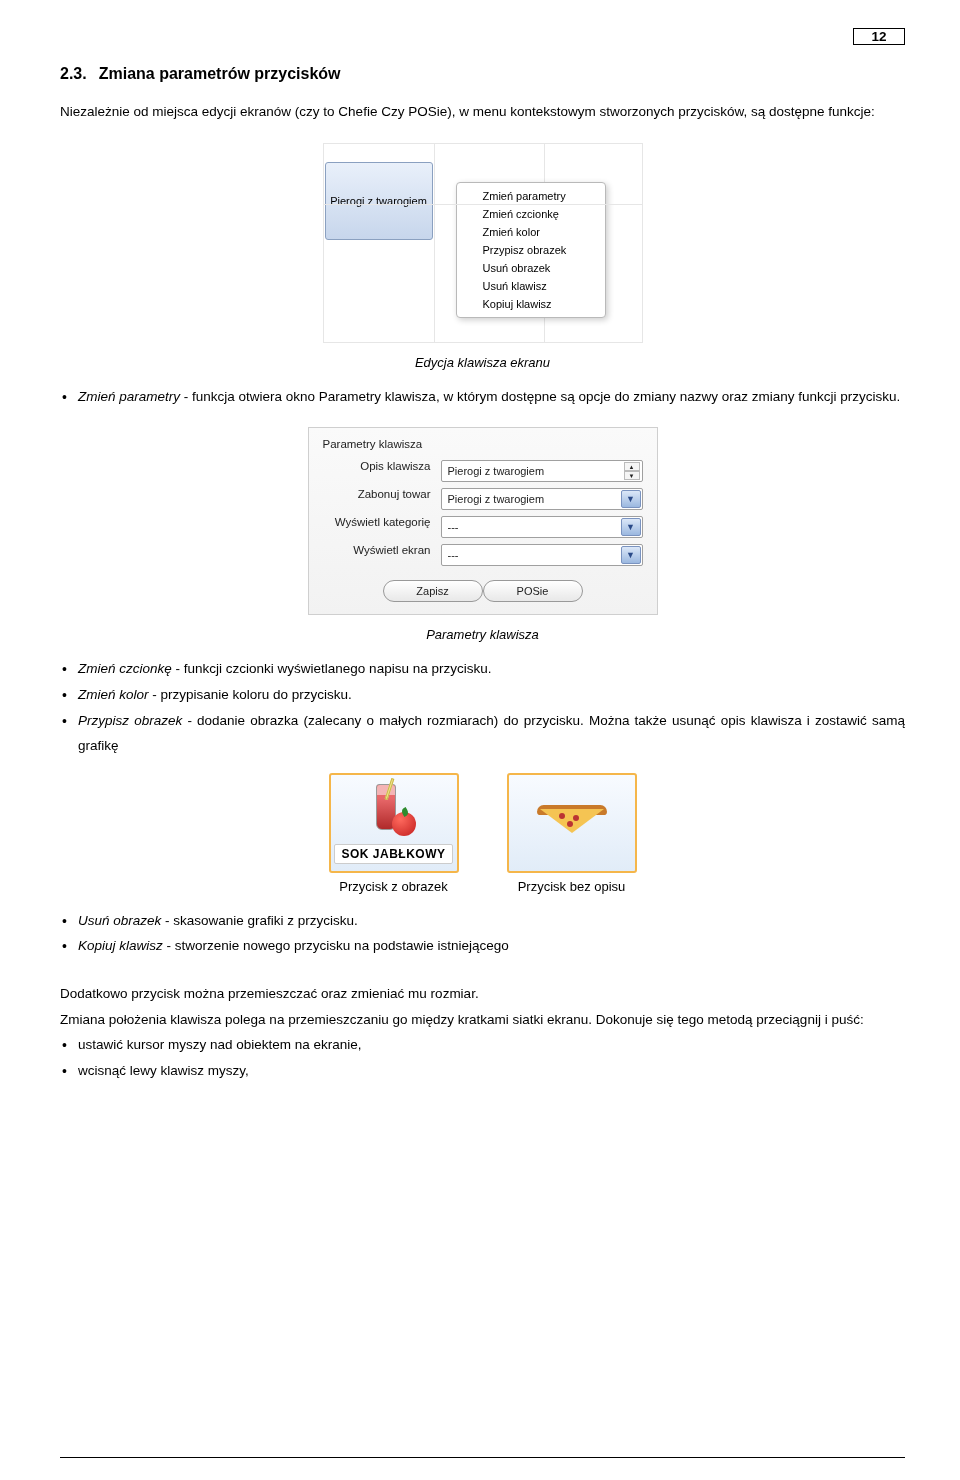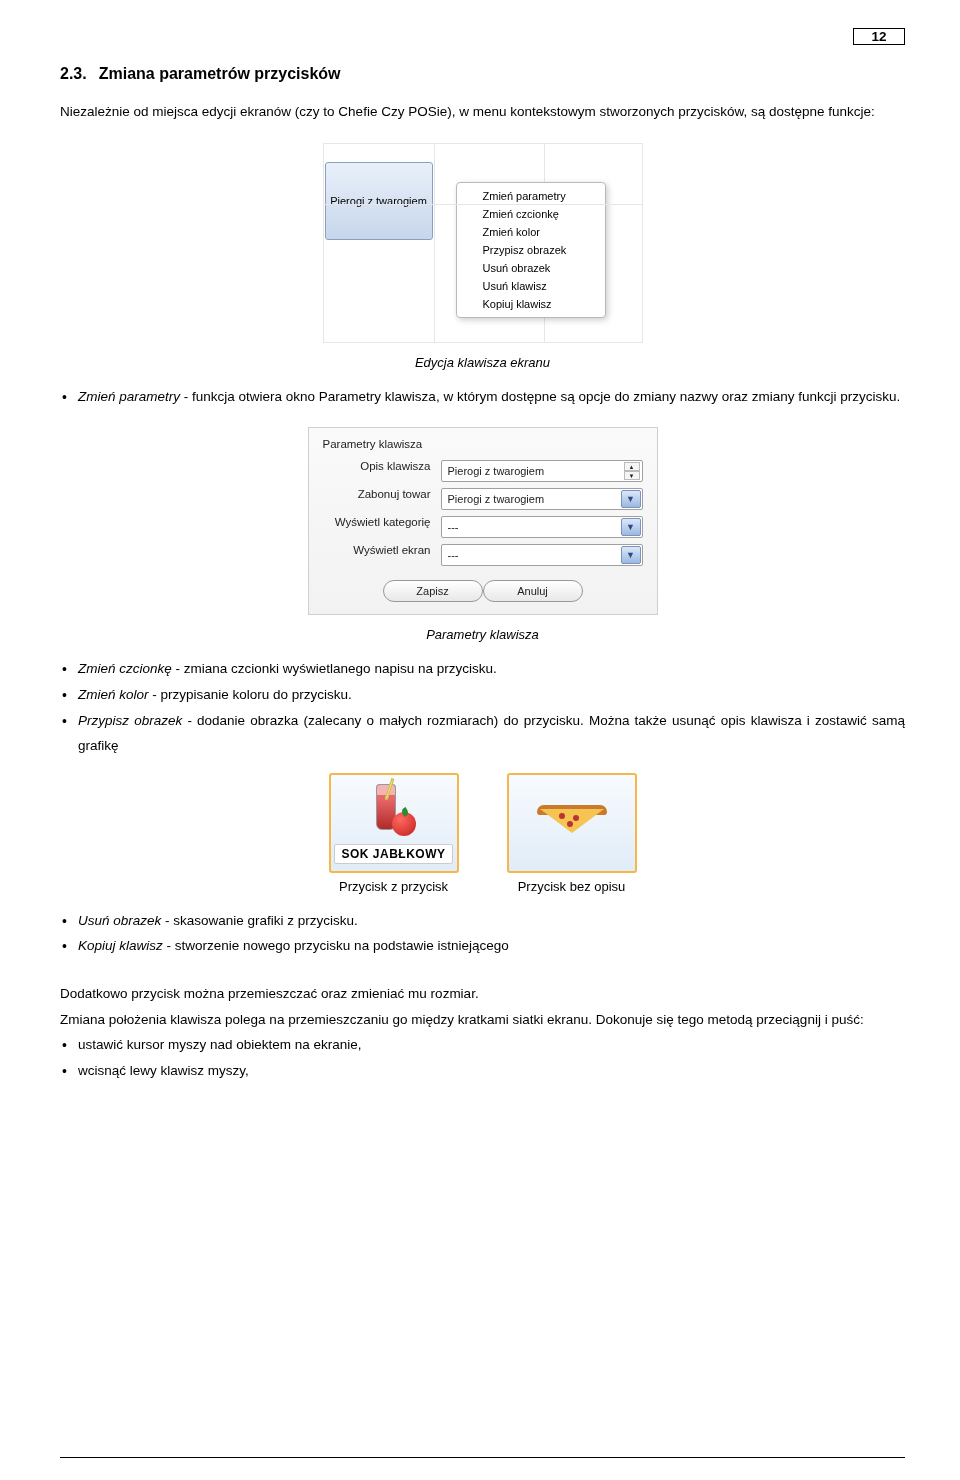--- a/index.html
+++ b/index.html
@@ -307,49 +307,49 @@
     </div>
     <div class="dlg-row">
       <div class="dlg-label">Wyświetl ekran</div>
       <div class="dlg-combo">
         <span>---</span>
         <div class="combo-arrow">▼</div>
       </div>
     </div>
     <div class="dlg-buttons">
       <div class="dlg-btn">Zapisz</div>
-      <div class="dlg-btn">Anuluj</div>
+      <div class="dlg-btn">POSie</div>
     </div>
   </div>
 </div>
 <div class="caption">Parametry klawisza</div>
 
 <ul class="bullets">
   <li>
-    <span class="fn-name">Zmień czcionkę</span><span> - zmiana czcionki wyświetlanego napisu na przycisku.</span>
+    <span class="fn-name">Zmień czcionkę</span><span> - funkcji czcionki wyświetlanego napisu na przycisku.</span>
   </li>
   <li>
     <span class="fn-name">Zmień kolor</span><span> - przypisanie koloru do przycisku.</span>
   </li>
   <li>
     <span class="fn-name">Przypisz obrazek</span><span> - dodanie obrazka (zalecany o małych rozmiarach) do przycisku. Można także usunąć opis klawisza i zostawić samą grafikę</span>
   </li>
 </ul>
 
 <div class="two-figs">
   <div class="mini-card">
     <div class="mini-btn">
       <div class="icon-juice">
         <div class="glass"></div>
           <div class="straw"></div>
           <div class="apple"></div>
       </div>
       <div class="mini-btn-label">SOK JABŁKOWY</div>
     </div>
-    <div class="mini-caption">Przycisk z przycisk</div>
+    <div class="mini-caption">Przycisk z obrazek</div>
   </div>
   <div class="mini-card">
     <div class="mini-btn">
       <div class="icon-pizza">
         <div class="pizza-crust"></div>
         <div class="pizza-slice"></div>
         <div class="topping t1"></div>
           <div class="topping t2"></div>
           <div class="topping t3"></div>
       </div>

